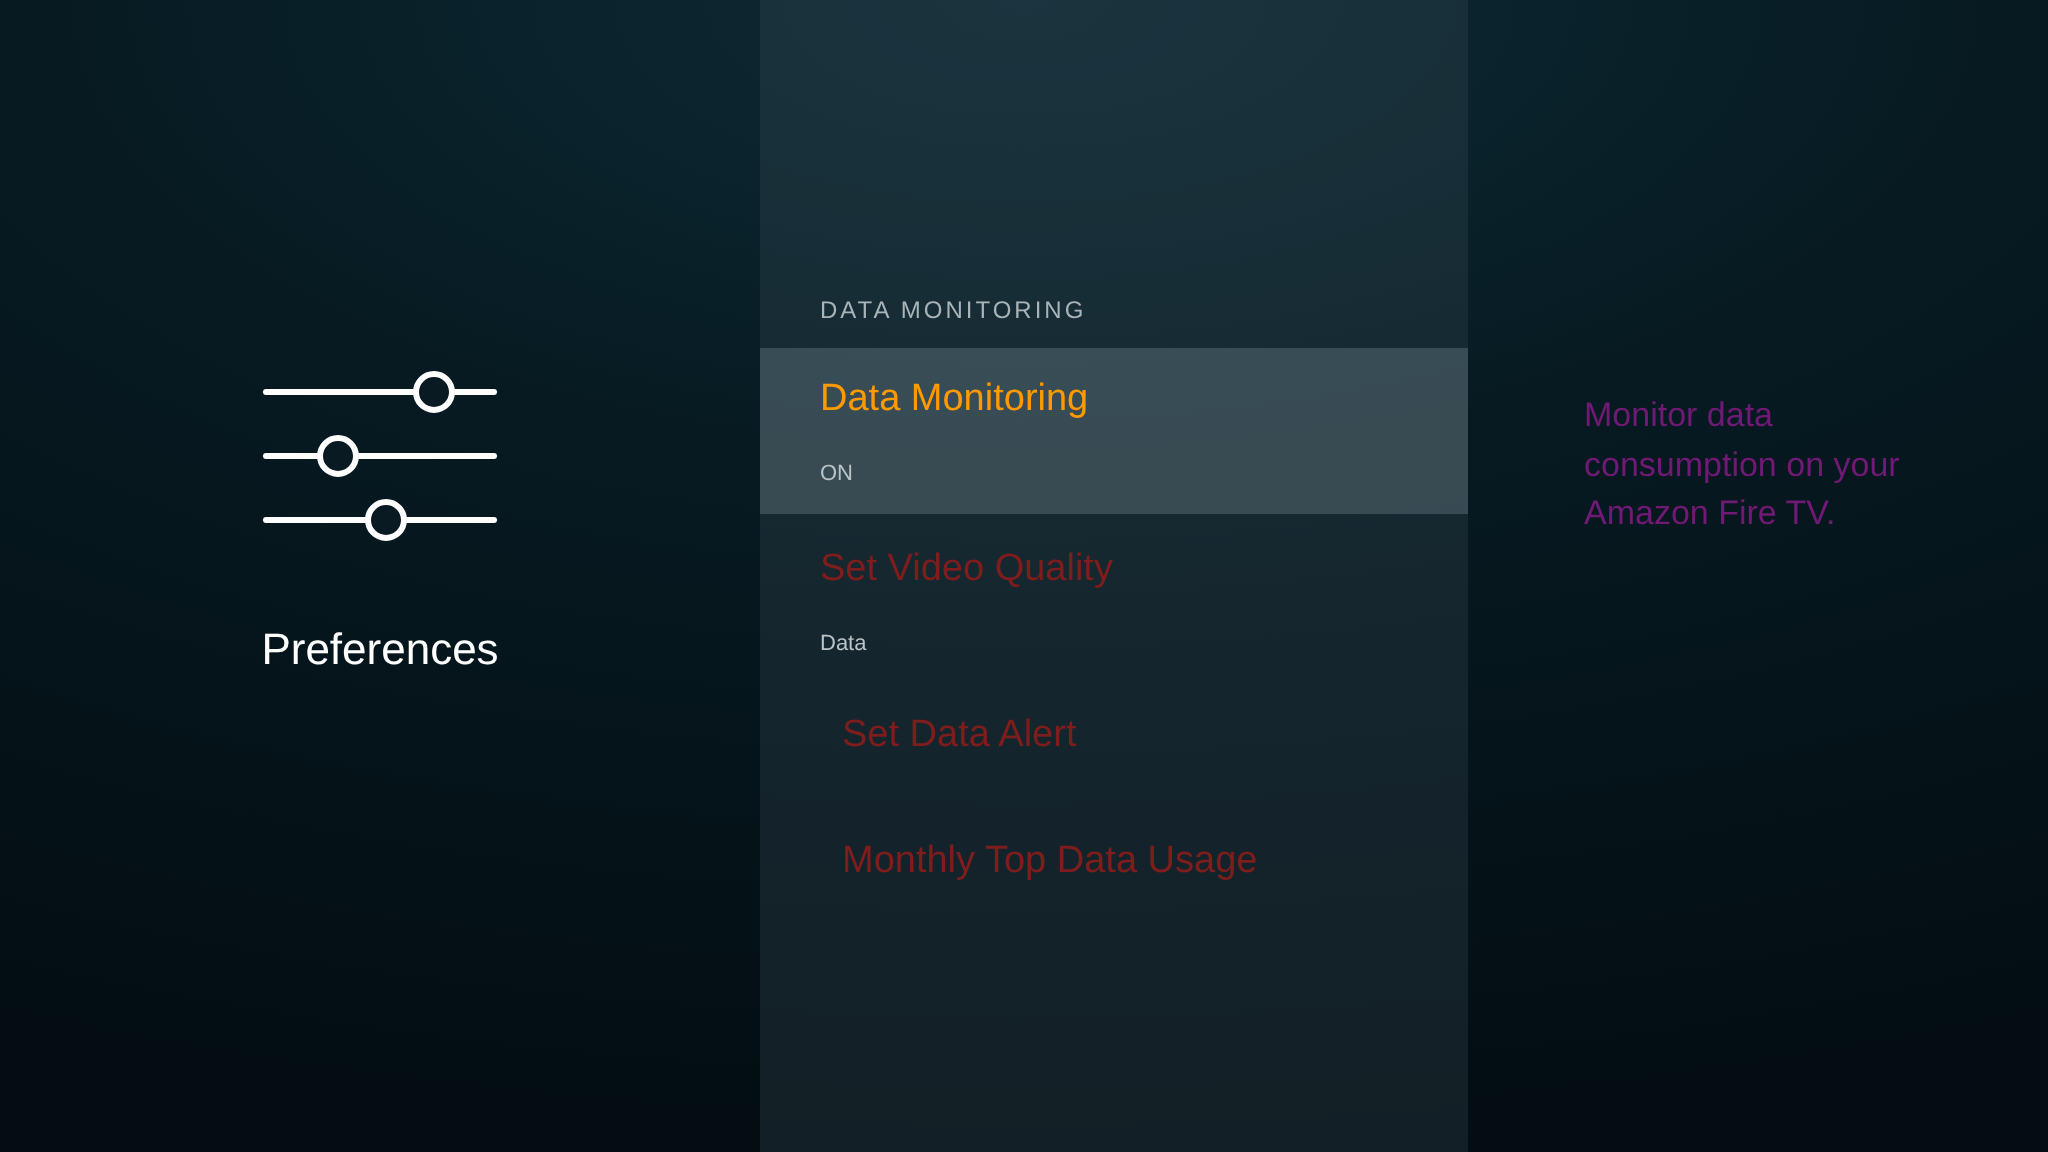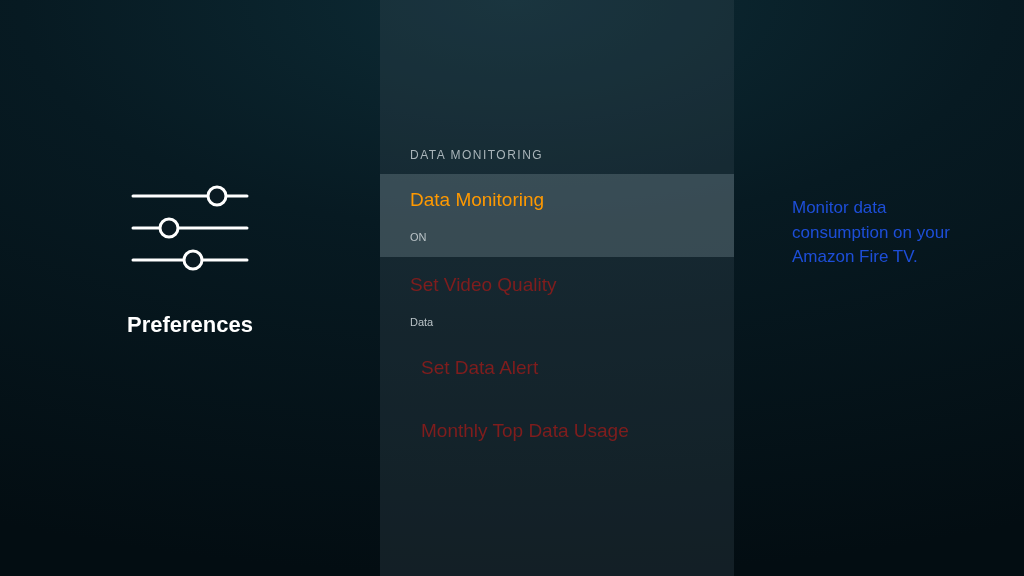--- a/index.html
+++ b/index.html
@@ -28,21 +28,21 @@
       width: 130px;
       height: 100px;
       margin-bottom: 34px;
     }
     .sliders-icon svg {
       width: 100%;
       height: 100%;
     }
     .left-title {
       font-size: 22px;
-      font-weight: 700;
+      font-weight: 400;
       color: #ffffff;
     }
     .middle-panel {
       width: 354px;
       background: rgba(60, 80, 90, 0.28);
       padding-top: 148px;
     }
     .section-header {
       font-size: 12px;
       letter-spacing: 1.5px;
@@ -81,21 +81,21 @@
       padding-top: 16px;
       padding-bottom: 8px;
     }
     .right-panel {
       flex: 1;
       padding: 196px 50px 0 58px;
     }
     .description {
       font-size: 17px;
       line-height: 1.45;
-      color: #1d4ed8;
+      color: #701a75;
       font-weight: 400;
       max-width: 260px;
     }
   </style>
 </head>
 <body>
 
 <div class="container">
 
   <div class="left-panel">

